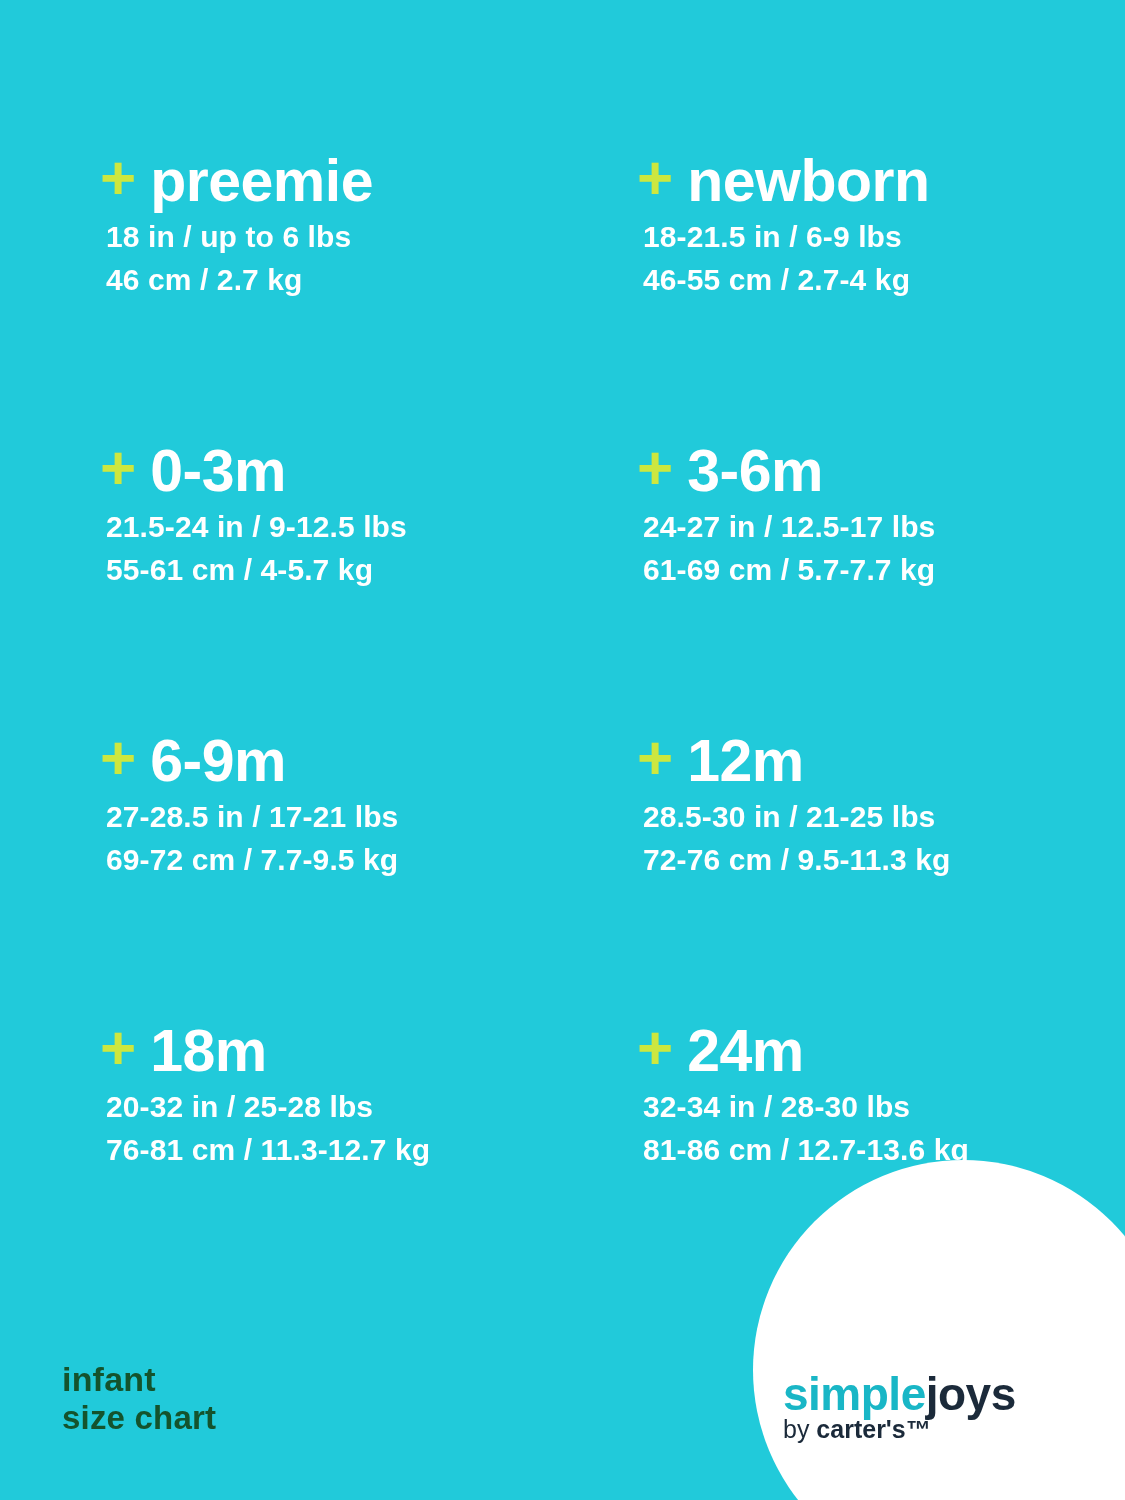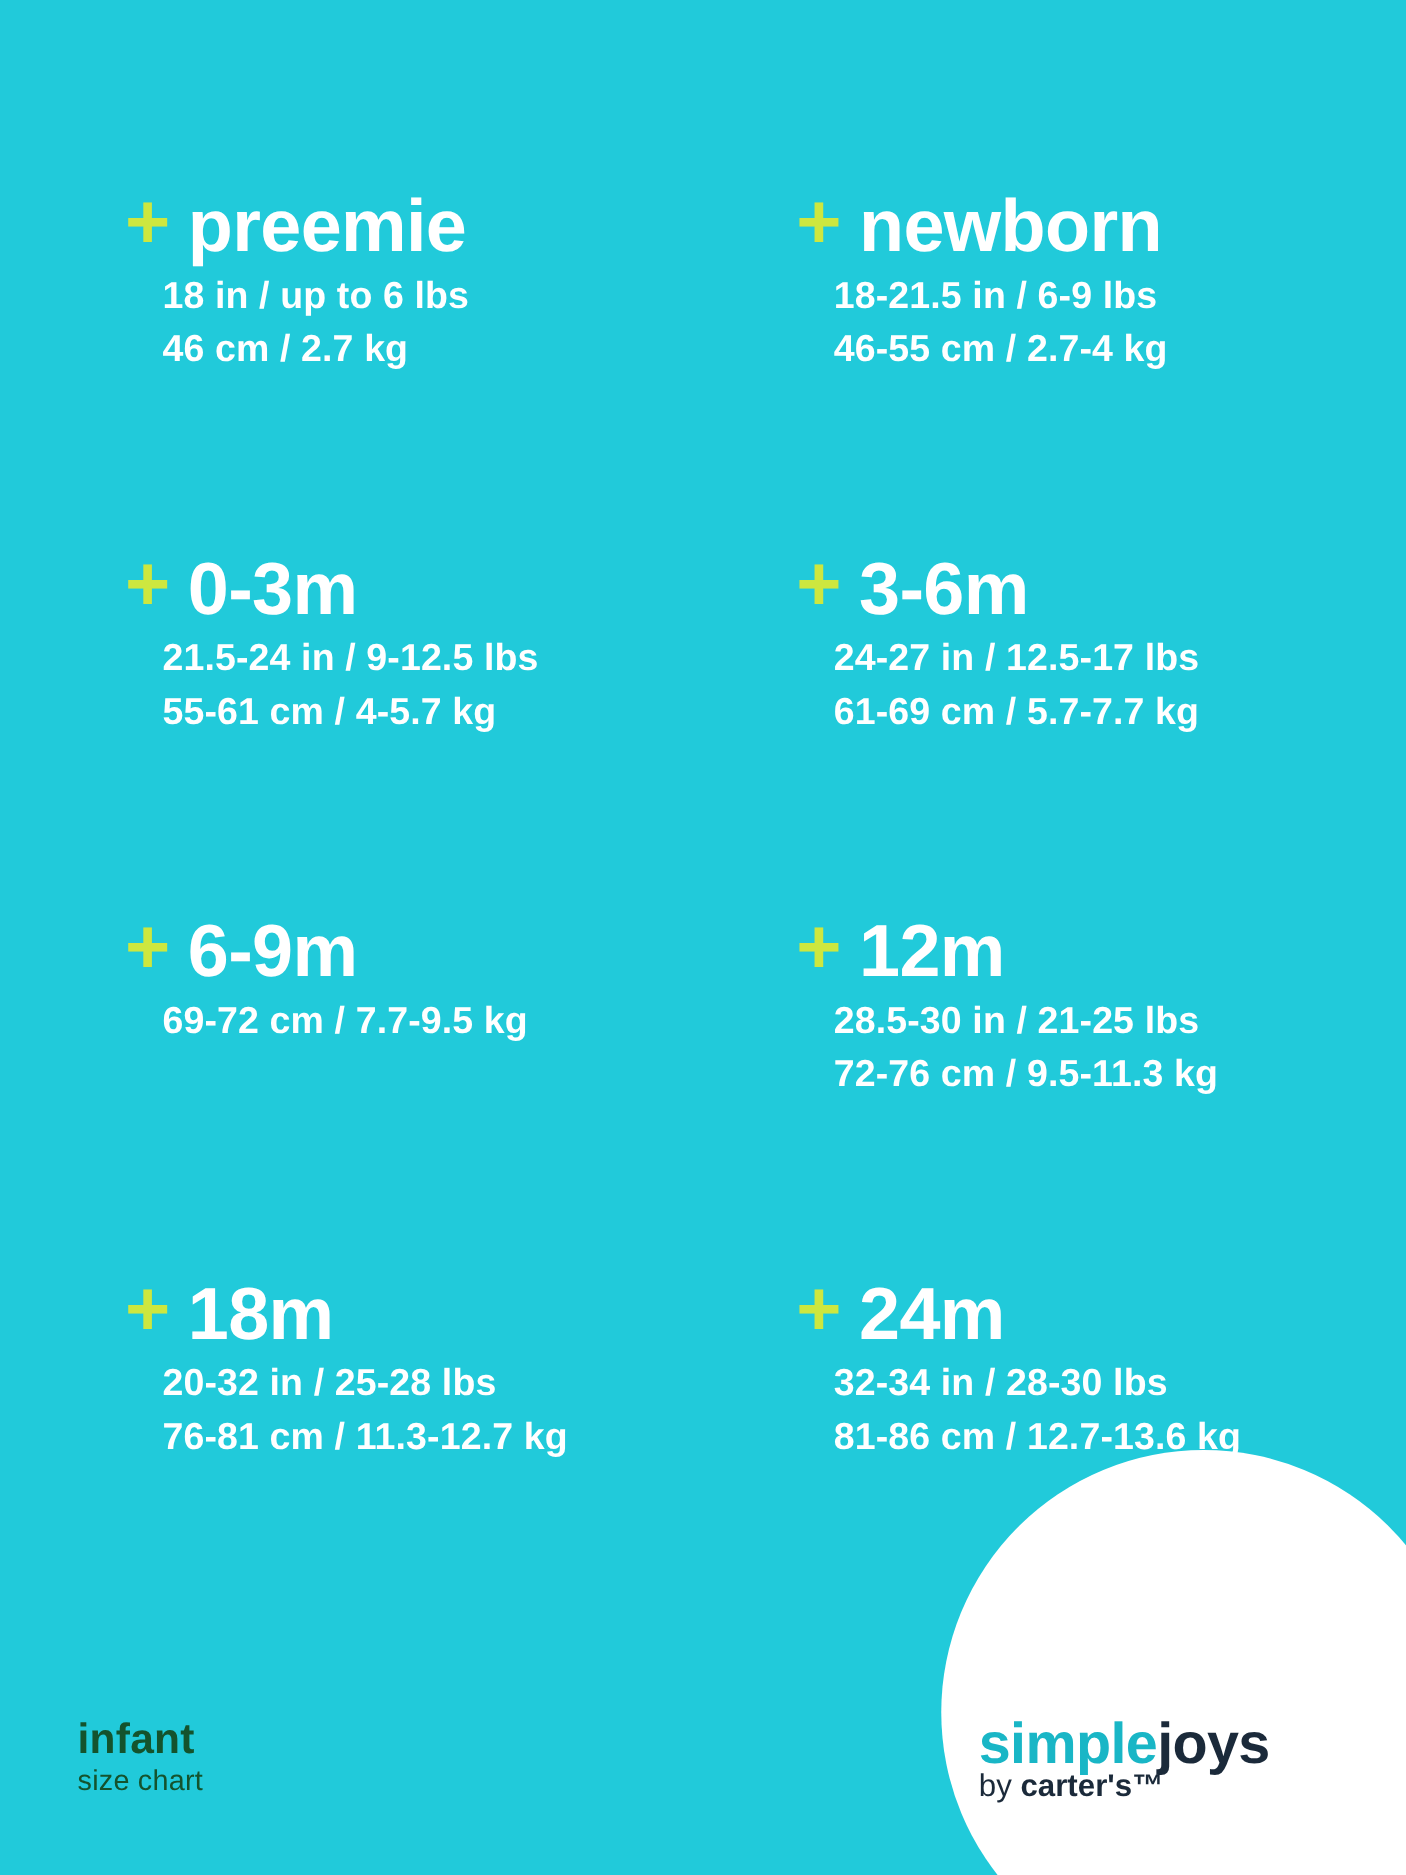--- a/index.html
+++ b/index.html
@@ -62,38 +62,37 @@
     line-height: 1.02;
     letter-spacing: -0.5px;
   }
   .size-line {
     color: #ffffff;
     font-size: 30px;
     font-weight: bold;
     line-height: 1.42;
     letter-spacing: 0.1px;
     padding-left: 6px;
-    margin-left: 24px;
   }
 
   .footer-label {
     position: absolute;
     left: 62px;
     bottom: 62px;
     color: #14532d;
     line-height: 1.18;
   }
   .footer-label .strong {
     font-size: 34px;
     font-weight: bold;
     letter-spacing: 0.2px;
   }
   .footer-label .light {
-    font-size: 23px;
-    font-weight: normal;
+    font-size: 33px;
+    font-weight: bold;
     letter-spacing: 0.2px;
   }
 
   .logo-circle {
     position: absolute;
     right: -48px;
     bottom: -80px;
     width: 420px;
     height: 420px;
     background: #ffffff;
@@ -164,20 +163,21 @@
       </div>
       <div class="size-line">24-27 in / 12.5-17 lbs</div>
       <div class="size-line">61-69 cm / 5.7-7.7 kg</div>
     </div>
 
     <div class="cell">
       <div class="size-head">
         <span class="plus">+</span>
         <span class="size-name">6-9m</span>
       </div>
+      <div class="size-line">27-28.5 in / 17-21 lbs</div>
       <div class="size-line">69-72 cm / 7.7-9.5 kg</div>
     </div>
 
     <div class="cell col2">
       <div class="size-head">
         <span class="plus">+</span>
         <span class="size-name">12m</span>
       </div>
       <div class="size-line">28.5-30 in / 21-25 lbs</div>
       <div class="size-line">72-76 cm / 9.5-11.3 kg</div>

